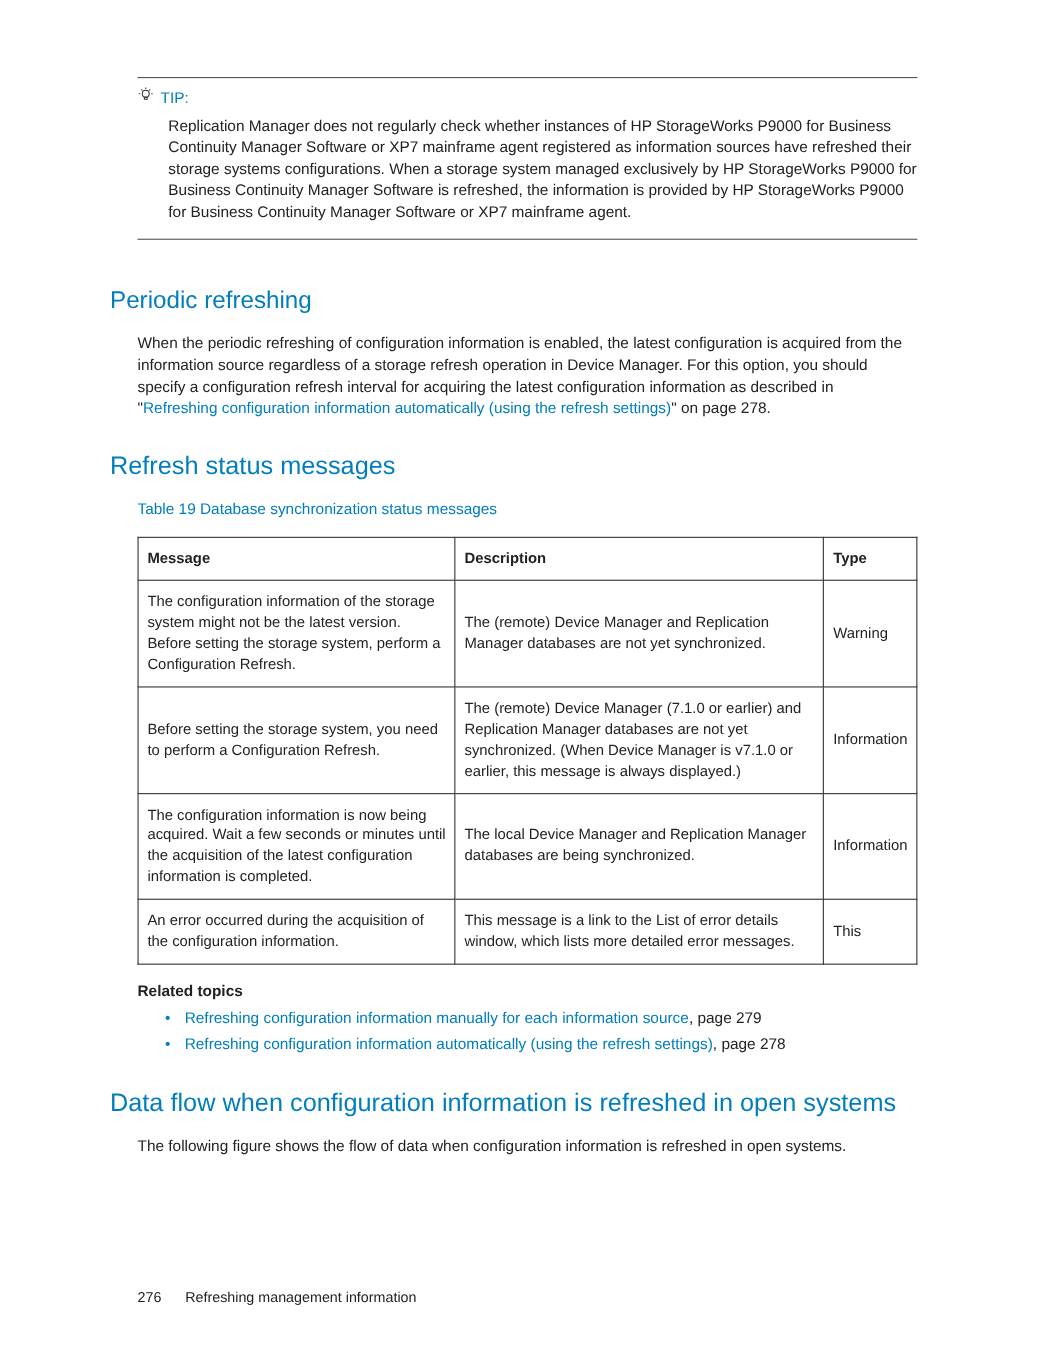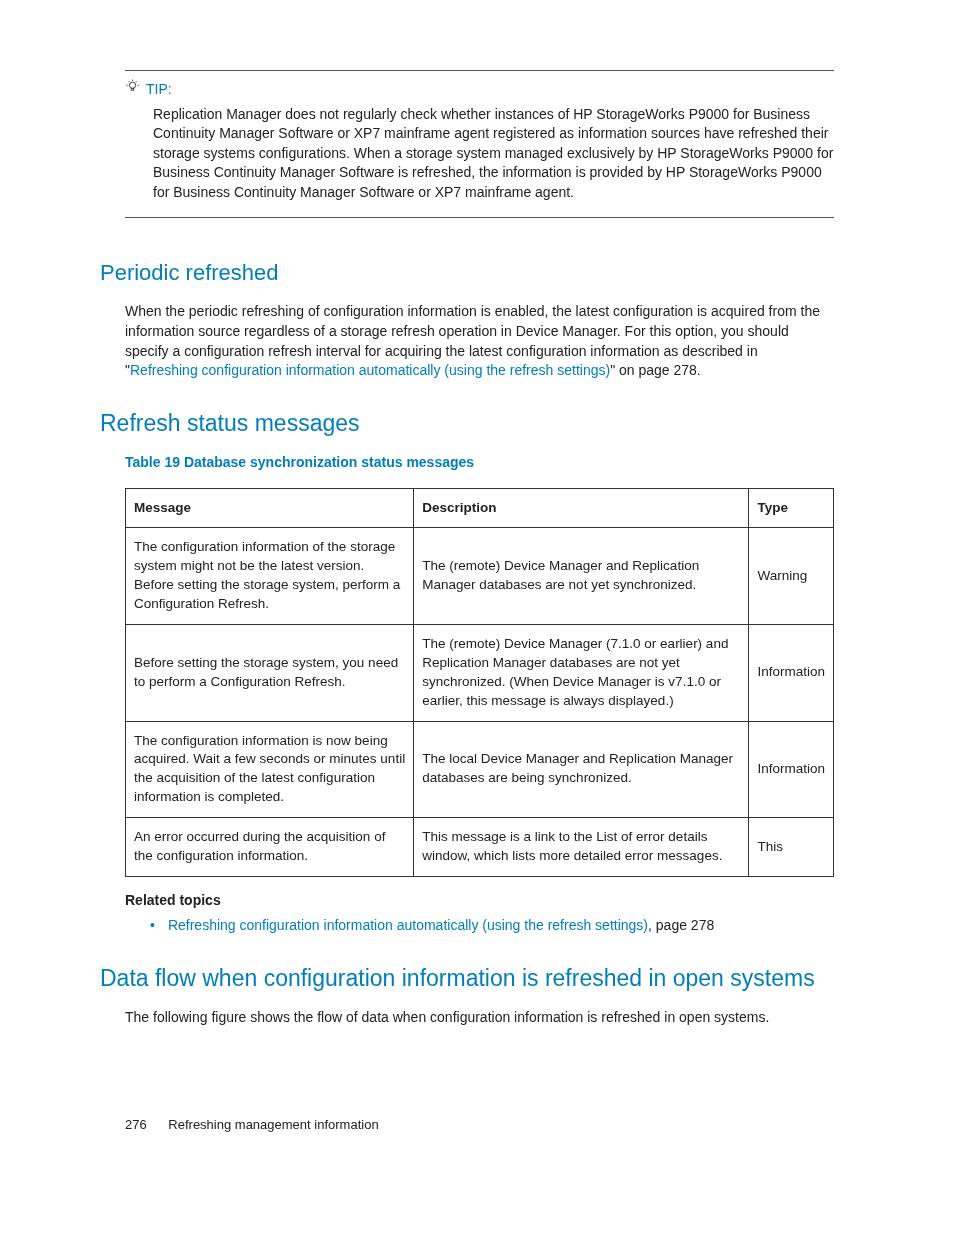--- a/index.html
+++ b/index.html
@@ -49,21 +49,21 @@
   }
   .body-text {
     margin-left: 25px;
     margin-bottom: 10px;
   }
   .link {
     color: #007ebb;
   }
   .table-caption {
     color: #007ebb;
-    font-weight: bold;
+    font-weight: normal;
     font-size: 14px;
     margin: 14px 0 8px 25px;
   }
   table {
     border-collapse: collapse;
     margin-left: 25px;
     width: calc(100% - 25px);
     font-size: 13.5px;
     margin-top: 15px;
   }
@@ -88,21 +88,21 @@
   ul.related li::before {
     content: "•";
     color: #007ebb;
     display: inline-block;
     width: 14px;
   }
   ul.related li {
     margin-bottom: 4px;
   }
   .footer {
-    margin-top: 88px;
+    margin-top: 120px;
     font-size: 13px;
     margin-left: 25px;
   }
   .footer .pn {
     margin-right: 18px;
   }
   svg.lightbulb {
     width: 15px;
     height: 15px;
   }
@@ -123,21 +123,21 @@
           <line x1="5.5" y1="3.5" x2="7" y2="5"></line>
           <line x1="18.5" y1="3.5" x2="17" y2="5"></line>
           <path d="M10 15 h4 v3 h-4 z"></path>
         </svg>
       </span>
       <span class="tip-label">TIP:</span>
     </div>
     <div class="tip-body">Replication Manager does not regularly check whether instances of HP StorageWorks P9000 for Business Continuity Manager Software or XP7 mainframe agent registered as information sources have refreshed their storage systems configurations. When a storage system managed exclusively by HP StorageWorks P9000 for Business Continuity Manager Software is refreshed, the information is provided by HP StorageWorks P9000 for Business Continuity Manager Software or XP7 mainframe agent.</div>
   </div>
 
-  <h2 class="section">Periodic refreshed</h2>
+  <h2 class="section">Periodic refreshing</h2>
   <p class="body-text">
     <span>When the periodic refreshing of configuration information is enabled, the latest configuration is acquired from the information source regardless of a storage refresh operation in Device Manager. For this option, you should specify a configuration refresh interval for acquiring the latest configuration information as described in "</span><span class="link">Refreshing configuration information automatically (using the refresh settings)</span><span>" on page 278.</span>
   </p>
 
   <h3 class="subsection">Refresh status messages</h3>
 
   <div class="table-caption">Table 19 Database synchronization status messages</div>
 
   <table>
     <thead>
@@ -167,20 +167,23 @@
         <td>An error occurred during the acquisition of the configuration information.</td>
         <td>This message is a link to the List of error details window, which lists more detailed error messages.</td>
         <td>This</td>
       </tr>
     </tbody>
   </table>
 
   <div class="rel-topics-h">Related topics</div>
   <ul class="related">
     <li>
+      <span class="link">Refreshing configuration information manually for each information source</span><span>, page 279</span>
+    </li>
+    <li>
       <span class="link">Refreshing configuration information automatically (using the refresh settings)</span><span>, page 278</span>
     </li>
   </ul>
 
   <h3 class="subsection">Data flow when configuration information is refreshed in open systems</h3>
   <p class="body-text">The following figure shows the flow of data when configuration information is refreshed in open systems.</p>
 
   <div class="footer">
     <span class="pn">276</span>
     <span>Refreshing management information</span>

